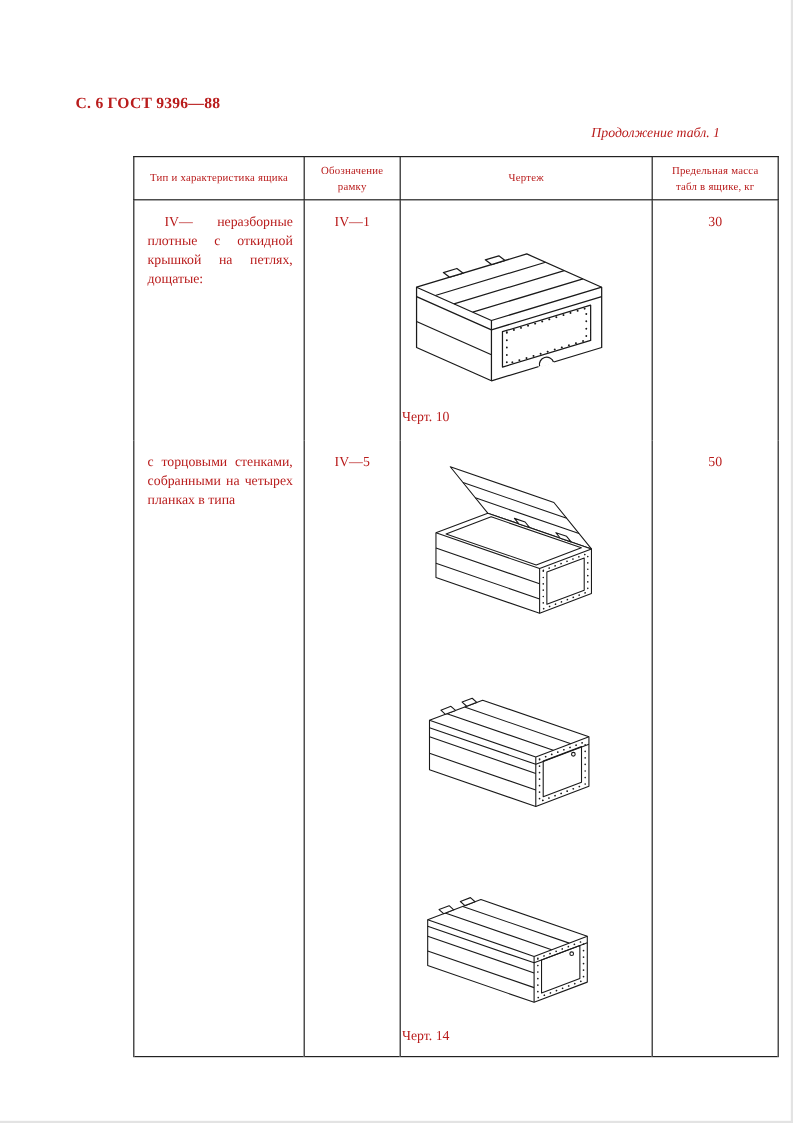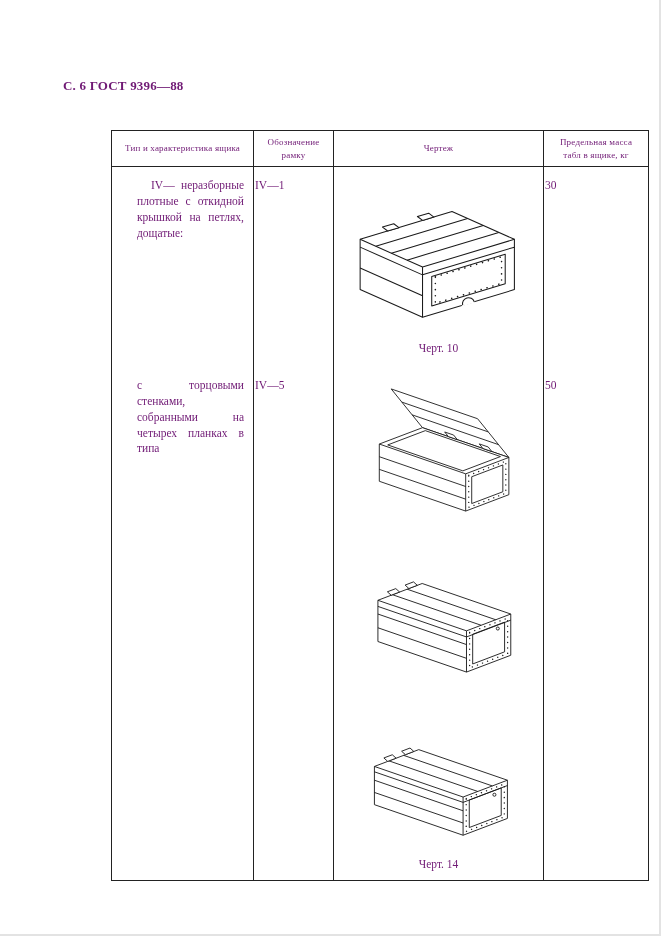--- a/index.html
+++ b/index.html
@@ -2,21 +2,21 @@
 <html><head>
 <meta charset="utf-8">
 <style>
   * { box-sizing: border-box; }
   html, body { margin: 0; padding: 0; background: #ffffff; }
   .page {
     position: relative;
     width: 661px;
     height: 936px;
     background: #fff;
-    color: #701a75;
+    color: #b91c1c;
     font-family: "Liberation Serif", serif;
     border-right: 2px solid #e3e3e3;
     border-bottom: 2px solid #e3e3e3;
     overflow: hidden;
   }
   .doc-header {
     position: absolute;
     top: 78px;
     left: 63px;
     font-weight: bold;
@@ -55,52 +55,53 @@
   }
   .spec-table td {
     border-left: 1px solid #222;
     border-right: 1px solid #222;
     vertical-align: top;
     font-size: 11.5px;
   }
   tr.row-1 td { height: 190px; }
   tr.row-2 td { height: 497px; }
   .type-text {
-    padding: 10px 8px 0 24px;
+    padding: 10px 8px 0 10px;
     text-align: justify;
     line-height: 1.38;
   }
   .type-text.indent { text-indent: 14px; }
   .desig-cell, .mass-cell {
+    text-align: center;
     padding-top: 12px;
   }
   .fig-col {
     height: 100%;
     display: flex;
     flex-direction: column;
-    align-items: center;
     gap: 16px;
   }
   .fig-col-1 { padding: 24px 0 12px; }
   .fig-col-2 { padding: 8px 0 9px; }
   .fig-gap-a { margin-top: 4px; }
   .fig-gap { margin-top: 22px; }
   .figure-caption {
     font-size: 11.5px;
     margin-top: auto;
   }
   svg.crate { display: block; }
 </style>
 </head>
 <body>
 
 <div class="page">
 
   <div class="doc-header">С. 6 ГОСТ 9396—88</div>
 
+  <div class="continuation">Продолжение табл. 1</div>
 
   <table class="spec-table">
     <colgroup>
       <col style="width:142px">
       <col style="width:80px">
       <col style="width:210px">
       <col style="width:105px">
     </colgroup>
     <thead>
       <tr>

